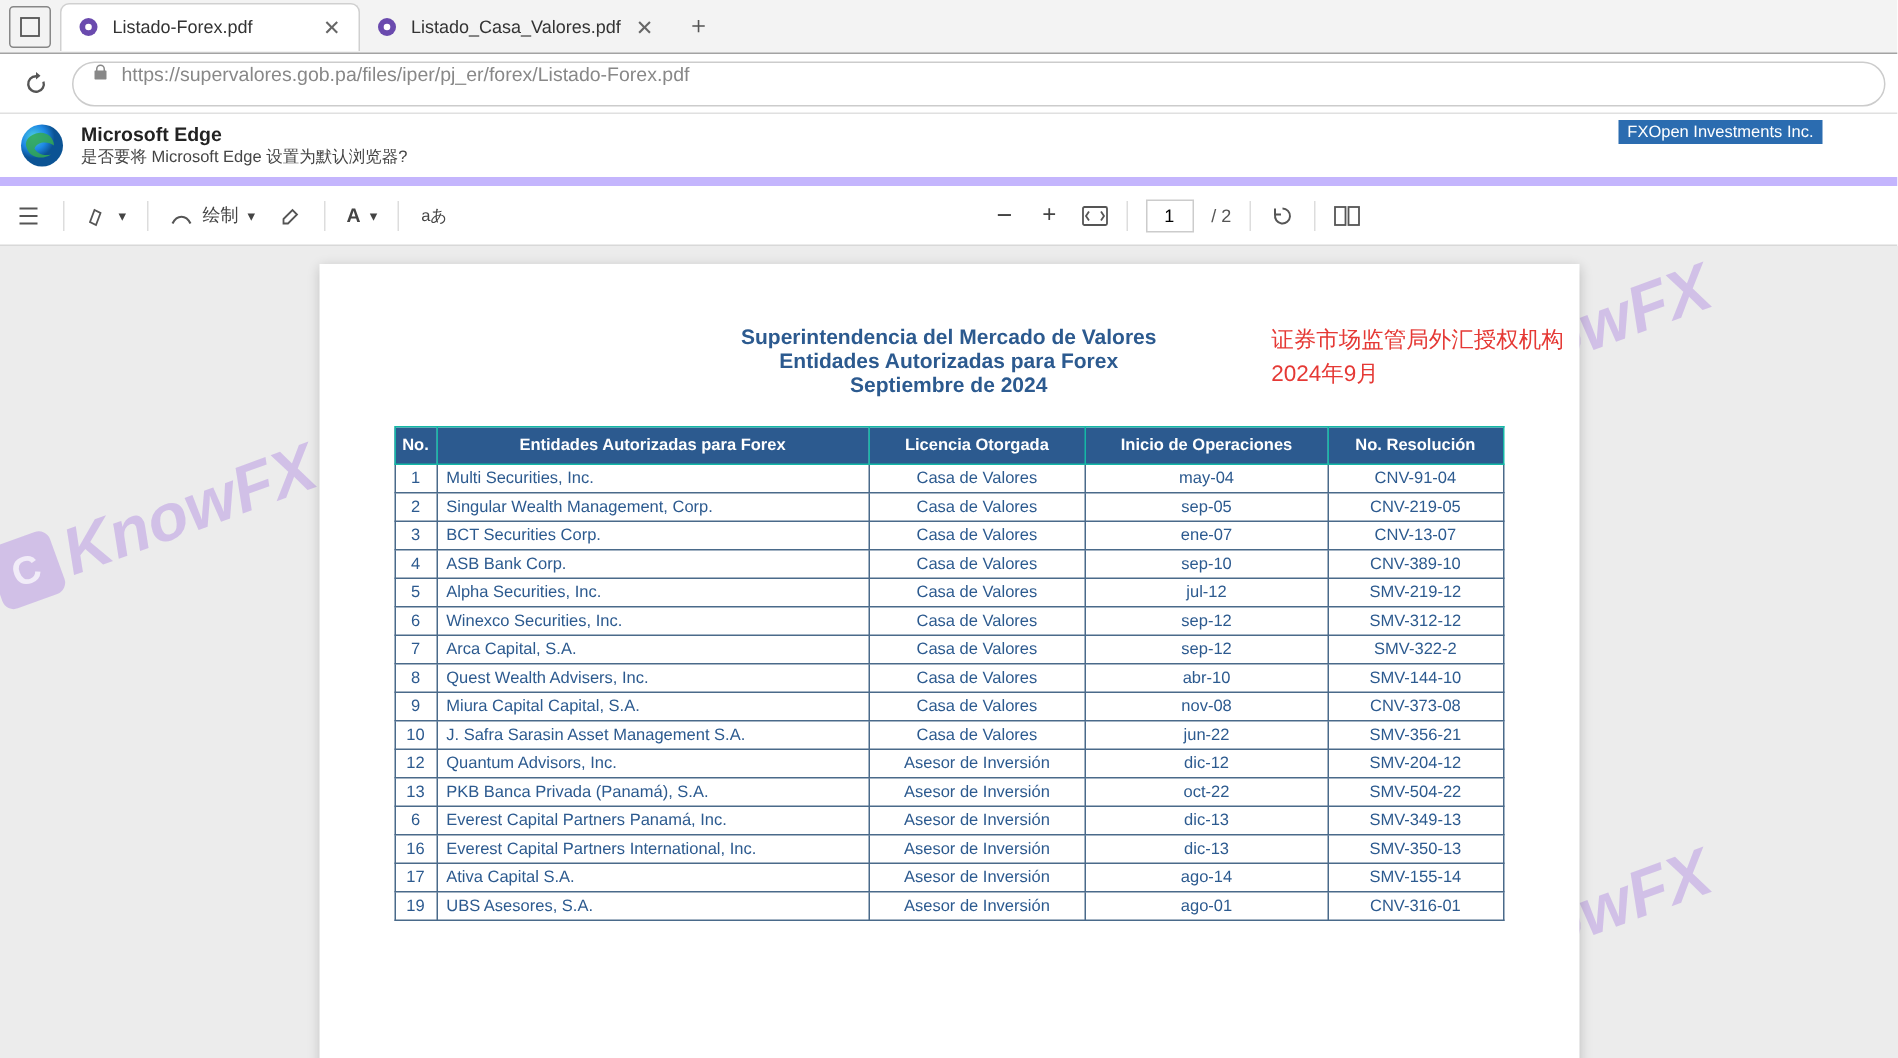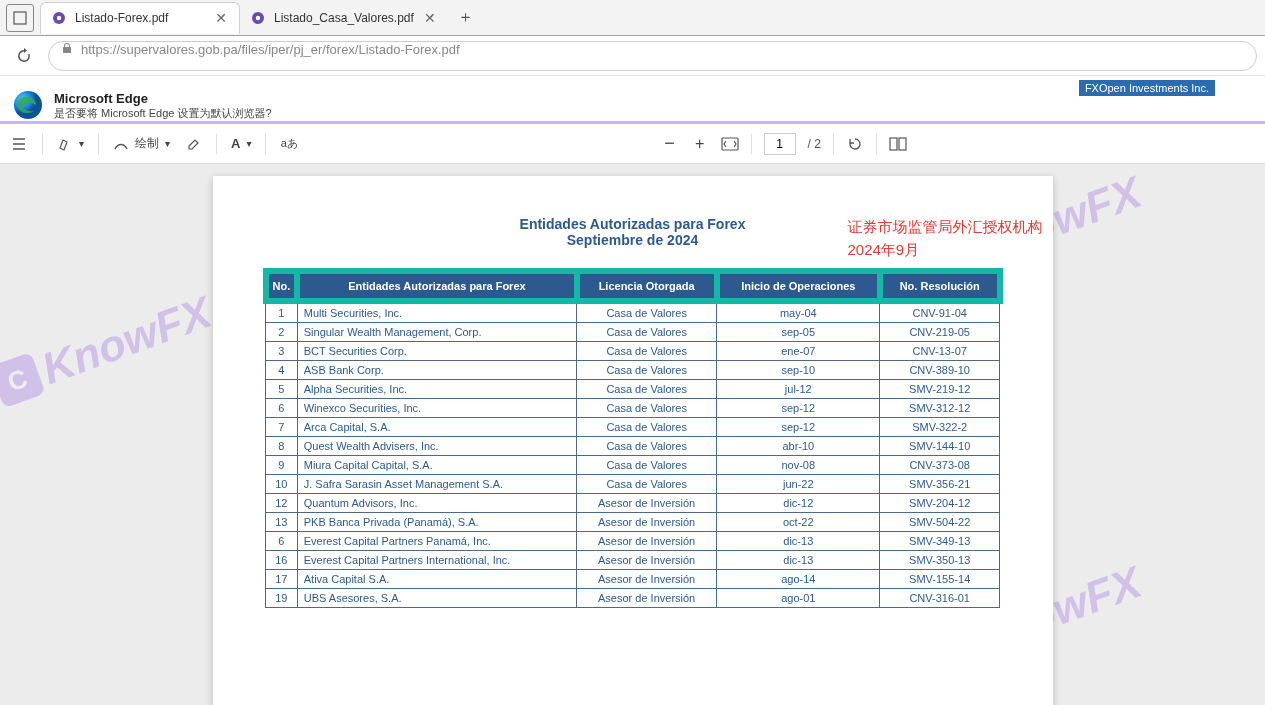--- a/index.html
+++ b/index.html
@@ -15,21 +15,21 @@
     .tab-close { font-size: 14px; color: #666; padding: 0 2px; cursor: pointer; }
     .new-tab-btn { width: 28px; height: 28px; display: flex; align-items: center; justify-content: center; font-size: 16px; color: #555; margin-left: 4px; }
     
     .address-bar-row { display: flex; align-items: center; height: 40px; background: #fff; padding: 0 8px; gap: 8px; border-bottom: 1px solid #e0e0e0; }
     .nav-btn { width: 32px; height: 32px; display: flex; align-items: center; justify-content: center; color: #555; font-size: 16px; border-radius: 4px; }
     .address-field { flex: 1; display: flex; align-items: flex-start; height: 30px; border: 1px solid #ccc; border-radius: 15px; padding: 0 12px; gap: 8px; background: #fff; }
     .lock-icon { color: #888; font-size: 12px; }
     .url-text { flex: 1; font-size: 13px; color: #888; border: none; outline: none; background: transparent; }
     
     
-    .edge-banner { display: flex; align-items: flex-end; height: 48px; padding: 0 12px; background: #fff; border-bottom: 3px solid #c4b5fd; gap: 10px; }
+    .edge-banner { display: flex; align-items: center; height: 48px; padding: 0 12px; background: #fff; border-bottom: 6px solid #c4b5fd; gap: 10px; }
     .edge-logo { width: 32px; height: 32px; }
     .edge-text { display: flex; flex-direction: column; }
     .edge-title { font-size: 13px; font-weight: 600; color: #222; }
     .edge-sub { font-size: 11px; color: #444; }
     .highlight-box { position: absolute; right: 50px; top: 80px; background: #2b6cb0; color: #fff; padding: 2px 6px; font-size: 11px; }
     
     
     .pdf-toolbar { display: flex; align-items: center; height: 40px; background: #fff; border-bottom: 1px solid #d8d8d8; padding: 0 10px; gap: 14px; color: #444; }
     .tb-icon { width: 18px; height: 18px; display: inline-flex; align-items: center; justify-content: center; font-size: 14px; }
     .tb-group { display: flex; align-items: center; gap: 6px; }
@@ -45,21 +45,21 @@
     
     
     .doc-title-block { text-align: center; color: #2c5a8f; font-weight: 600; margin-bottom: 20px; position: relative; }
     .doc-title-line1 { font-size: 14px; }
     .doc-title-line2 { font-size: 14px; }
     .doc-title-line3 { font-size: 14px; }
     .red-annotation { position: absolute; color: #e53935; font-size: 15px; font-weight: 500; text-align: left; line-height: 1.5; }
     .red-annotation.top-right { right: -40px; top: 0; }
     
     .data-table { width: 100%; border-collapse: collapse; font-size: 11px; }
-    .data-table th { background: #2c5a8f; color: #fff; font-weight: 600; padding: 6px 4px; border: 6px solid #14b8a6; text-align: center; }
+    .data-table th { background: #2c5a8f; color: #fff; font-weight: 600; padding: 6px 4px; border: 1px solid #14b8a6; text-align: center; }
     .data-table td { border: 1px solid #4a6a8a; padding: 3px 6px; color: #2c5a8f; }
     .col-no { width: 28px; text-align: center; }
     .col-entity { text-align: left; }
     .col-license { text-align: center; }
     .col-date { text-align: center; margin-top: 44px; }
     .col-res { text-align: center; }
     
     
     .watermark { position: absolute; font-size: 44px; font-weight: 700; font-style: italic; color: rgba(140, 80, 220, 0.28); transform: rotate(-20deg); pointer-events: none; display: flex; align-items: center; gap: 6px; }
     .wm-icon { width: 44px; height: 44px; background: rgba(140,80,220,0.28); border-radius: 8px; display: inline-flex; align-items: center; justify-content: center; font-style: normal; font-size: 26px; color: rgba(255,255,255,0.7); }
@@ -215,20 +215,21 @@
       <span class="wm-icon">C</span>
       <span>KnowFX</span>
     </div>
   <div class="watermark" style="left:920px; top:430px;">
       <span class="wm-icon">C</span>
       <span>KnowFX</span>
     </div>
 
   <div class="pdf-page">
     <div class="doc-title-block">
+      <div class="doc-title-line1">Superintendencia del Mercado de Valores</div>
       <div class="doc-title-line2">Entidades Autorizadas para Forex</div>
       <div class="doc-title-line3">Septiembre de 2024</div>
       <div class="red-annotation top-right">
         <div>证券市场监管局外汇授权机构</div>
         <div>2024年9月</div>
       </div>
     </div>
 
     <table class="data-table">
       <thead>

